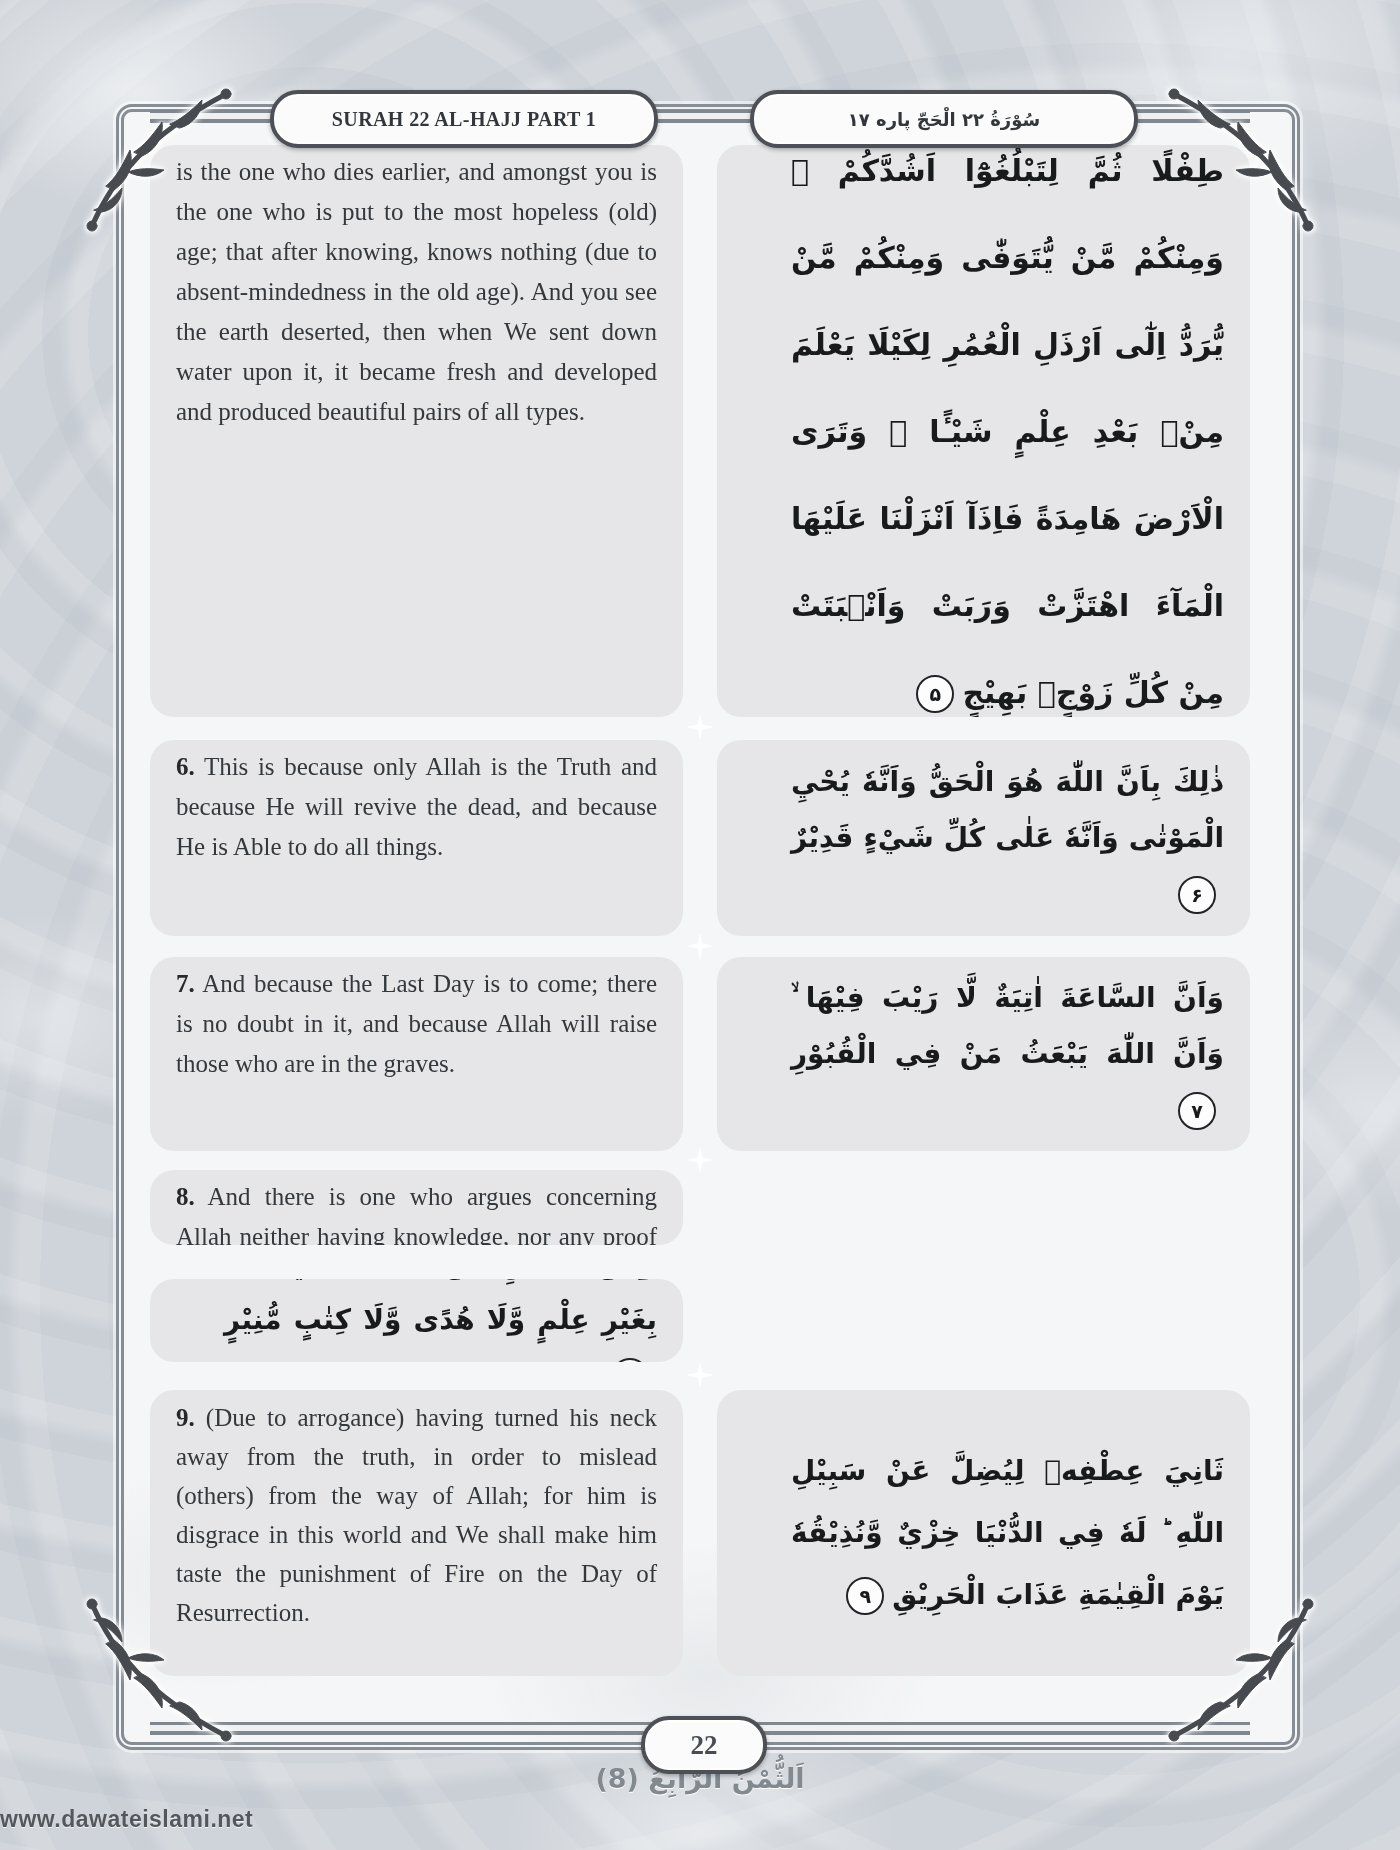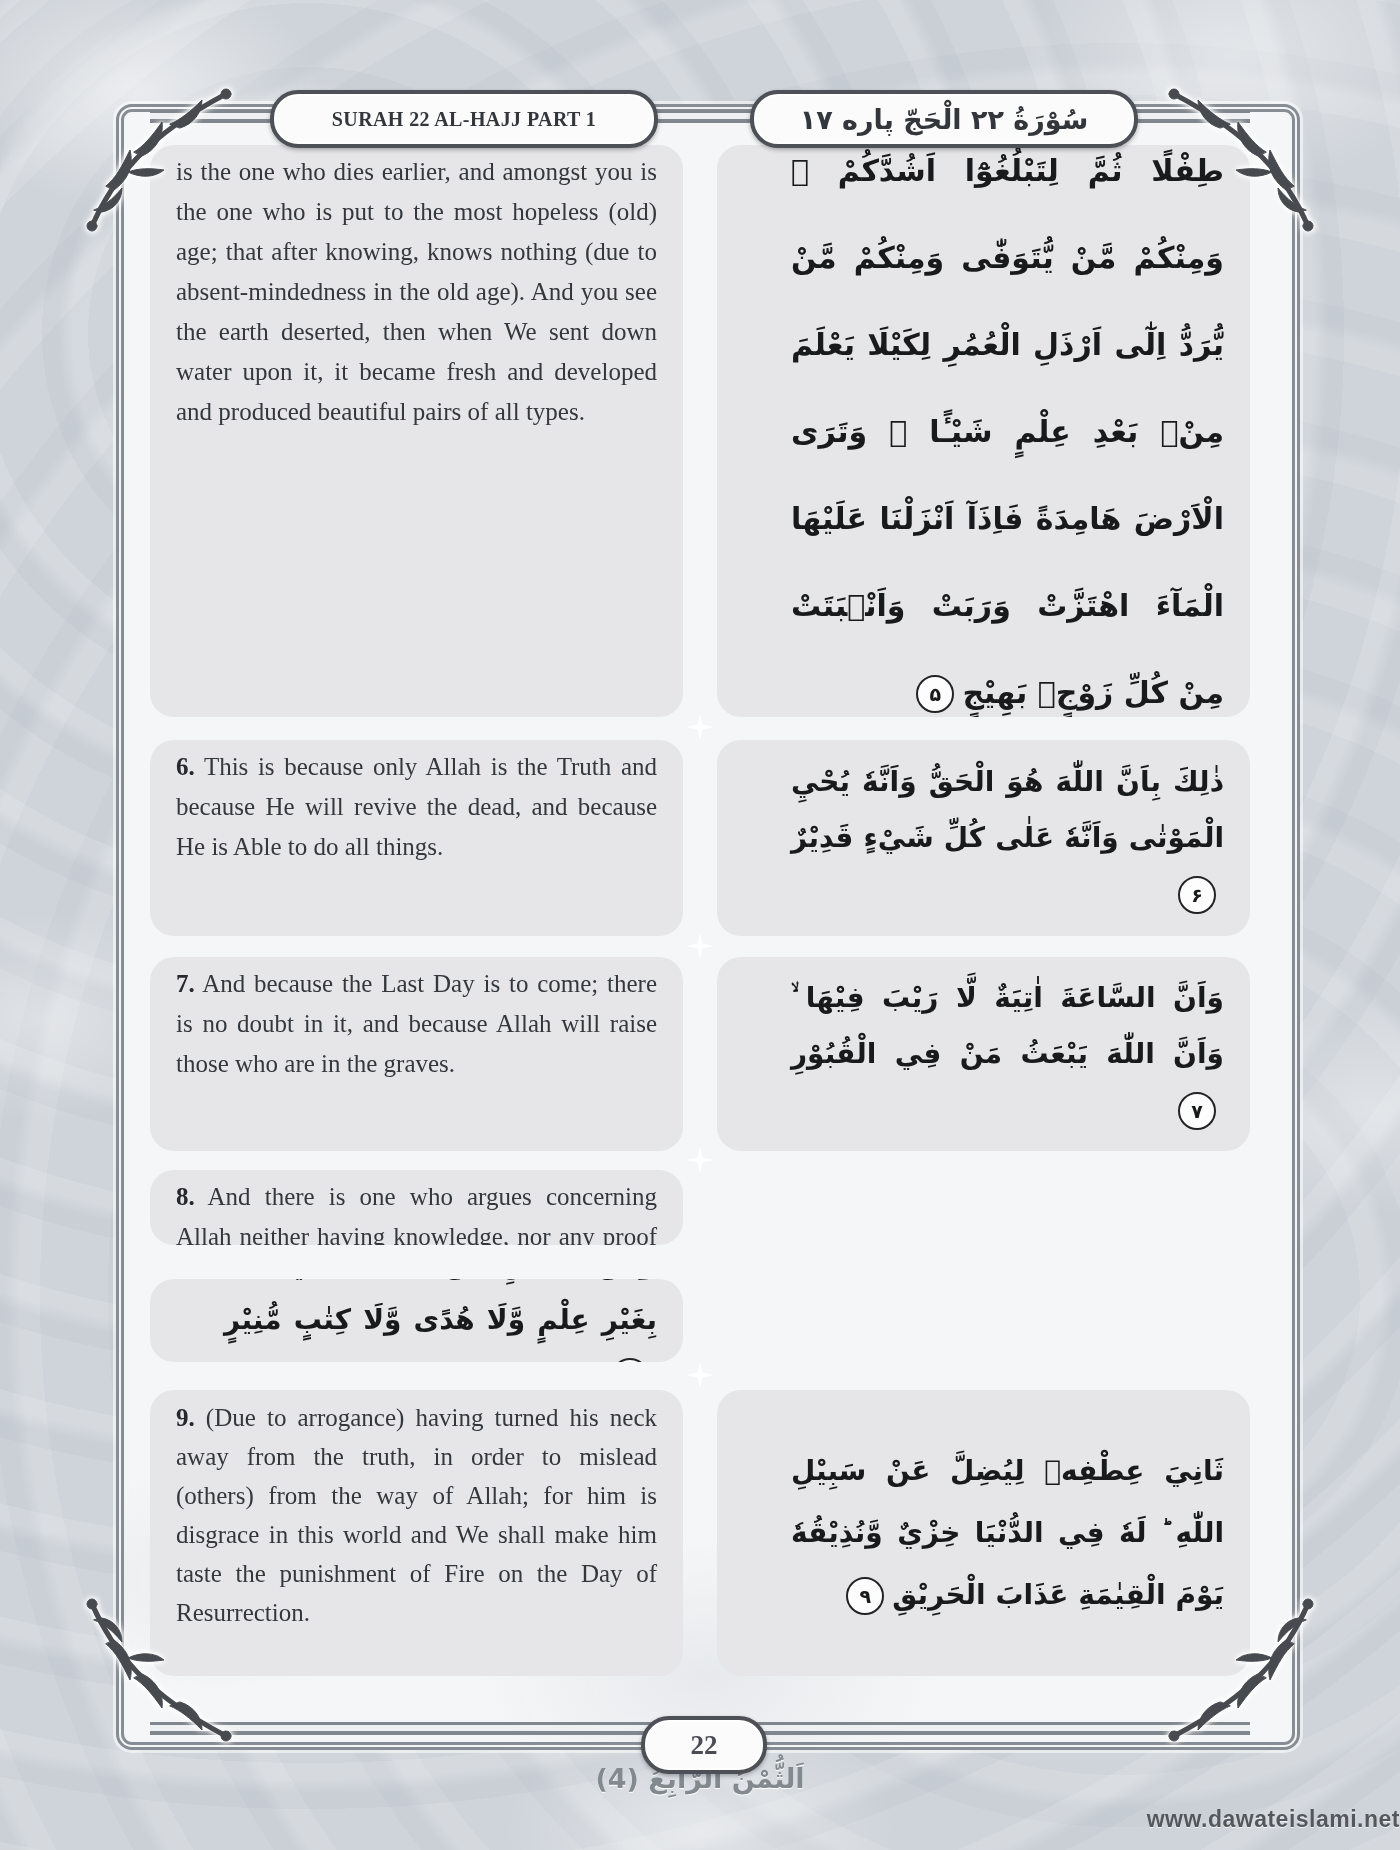--- a/index.html
+++ b/index.html
@@ -45,21 +45,21 @@
     background:#fbfbfc;
     border:4px solid #4d5157;
     border-radius:28px;
     box-shadow:0 2px 4px rgba(40,44,50,.35), inset 0 0 0 2px #fff;
     display:flex;align-items:center;justify-content:center;
     color:#33363b;
   }
   .pill.title-en{left:270px;top:90px;width:380px;height:50px;
     font-weight:bold;font-size:20px;letter-spacing:.4px;}
   .pill.title-ar{left:750px;top:90px;width:380px;height:50px;
-    font-family:"DejaVu Sans",sans-serif;font-weight:bold;font-size:27px;direction:rtl;}
+    font-family:"DejaVu Sans",sans-serif;font-weight:bold;font-size:18px;direction:rtl;}
   .pill.pageno{left:641px;top:1700px;width:118px;height:50px;
     font-weight:bold;font-size:27px;color:#4a4e54;margin-top:16px;}
   
   .corner{position:absolute;width:150px;height:150px;z-index:4;
     filter:drop-shadow(0 0 3px #fff) drop-shadow(0 0 2px #fff);}
   .corner .fl{fill:#474b50;stroke:#474b50;}
   .corner.tl{left:84px;top:84px;}
   .corner.tr{left:1166px;top:84px;transform:scaleX(-1);}
   .corner.bl{left:84px;top:1596px;transform:scaleY(-1);}
   .corner.br{left:1166px;top:1596px;transform:scale(-1,-1);}
@@ -114,21 +114,21 @@
   .sp1{top:713px;} .sp2{top:932px;} .sp3{top:1146px;} .sp4{top:1361px;}
   
   .footer-label{
     position:absolute;left:0;top:1763px;width:100%;z-index:2;
     text-align:center;direction:rtl;
     font-family:"DejaVu Sans",sans-serif;font-weight:bold;font-size:27px;
     color:#82898f;text-shadow:0 1px 0 #fff;
   }
   .footer-site{
     position:absolute;left:0;top:1806px;width:100%;z-index:2;
-    text-align:right;
+    text-align:left;
     font-family:"Liberation Sans",sans-serif;font-weight:bold;font-size:23px;
     letter-spacing:.5px;color:#54585d;text-shadow:0 1px 0 rgba(255,255,255,.7);
   }
 </style>
 </head>
 <body>
 
 <div class="page">
 
   <div class="frame"></div>
@@ -238,16 +238,16 @@
   </div>
 
   <div class="sparkle sp1"></div>
   <div class="sparkle sp2"></div>
   <div class="sparkle sp3"></div>
   <div class="sparkle sp4"></div>
 
   <div class="pill pageno">
     <span>22</span>
   </div>
-  <div class="footer-label">اَلثُّمْنُ الرَّابِعُ (4)</div>
+  <div class="footer-label">اَلثُّمْنُ الرَّابِعُ (8)</div>
   <div class="footer-site">www.dawateislami.net</div>
 
 </div>
 
 </body></html>

